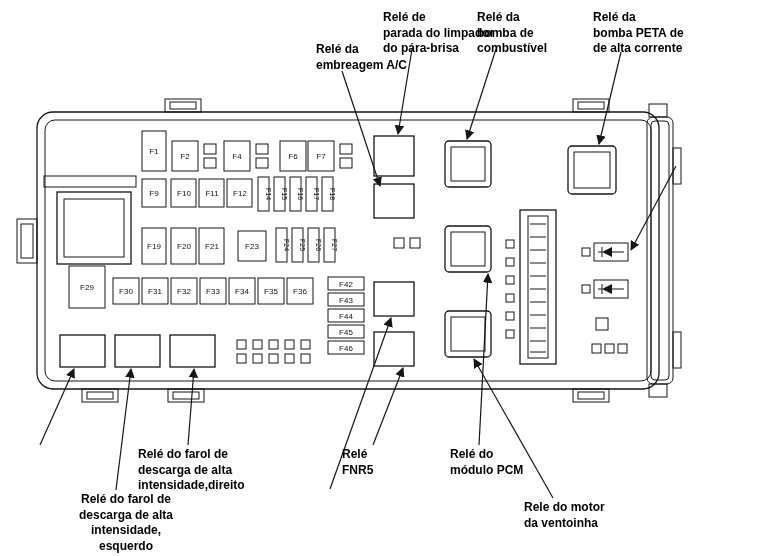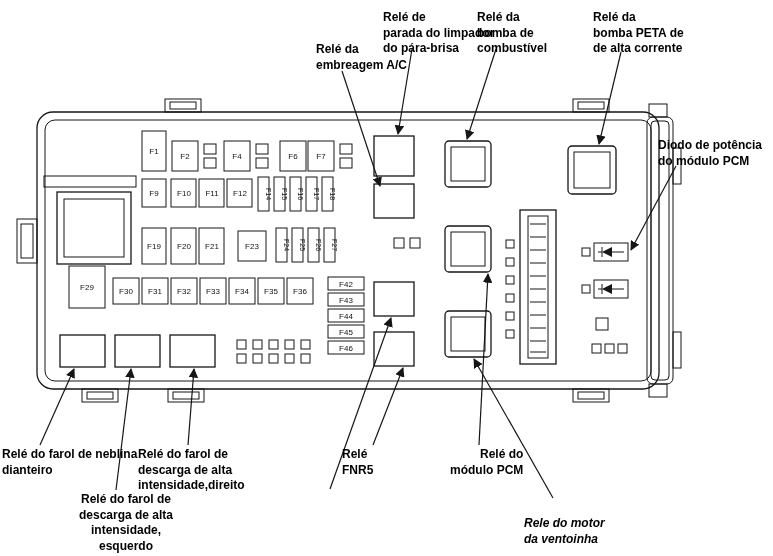--- a/index.html
+++ b/index.html
@@ -247,31 +247,27 @@
 parada do limpador
 do pára-brisa</div>
 <div class="callout" style="left:477px;top:10px;">Relé da
 bomba de
 combustível</div>
 <div class="callout" style="left:593px;top:10px;">Relé da
 bomba PETA de
 de alta corrente</div>
 <div class="callout" style="left:316px;top:42px;">Relé da
 embreagem A/C</div>
-<div class="callout" style="left:658px;top:138px;">Diodo de potência
-do módulo PCM</div>
-<div class="callout" style="left:2px;top:447px;">Relé do farol de neblina
-dianteiro</div>
 <div class="callout" style="left:138px;top:447px;">Relé do farol de
 descarga de alta
 intensidade,direito</div>
 <div class="callout center" style="left:76px;top:492px;width:100px;">Relé do farol de
 descarga de alta
 intensidade,
 esquerdo</div>
 <div class="callout" style="left:342px;top:447px;">Relé
 FNR5</div>
-<div class="callout" style="left:450px;top:447px;text-align:right;">Relé do
+<div class="callout" style="left:450px;top:447px;">Relé do
 módulo PCM</div>
-<div class="callout" style="left:524px;top:516px;font-style:italic;">Rele do motor
+<div class="callout" style="left:524px;top:500px;">Rele do motor
 da ventoinha</div>
 
 </div>
 
 </body></html>

